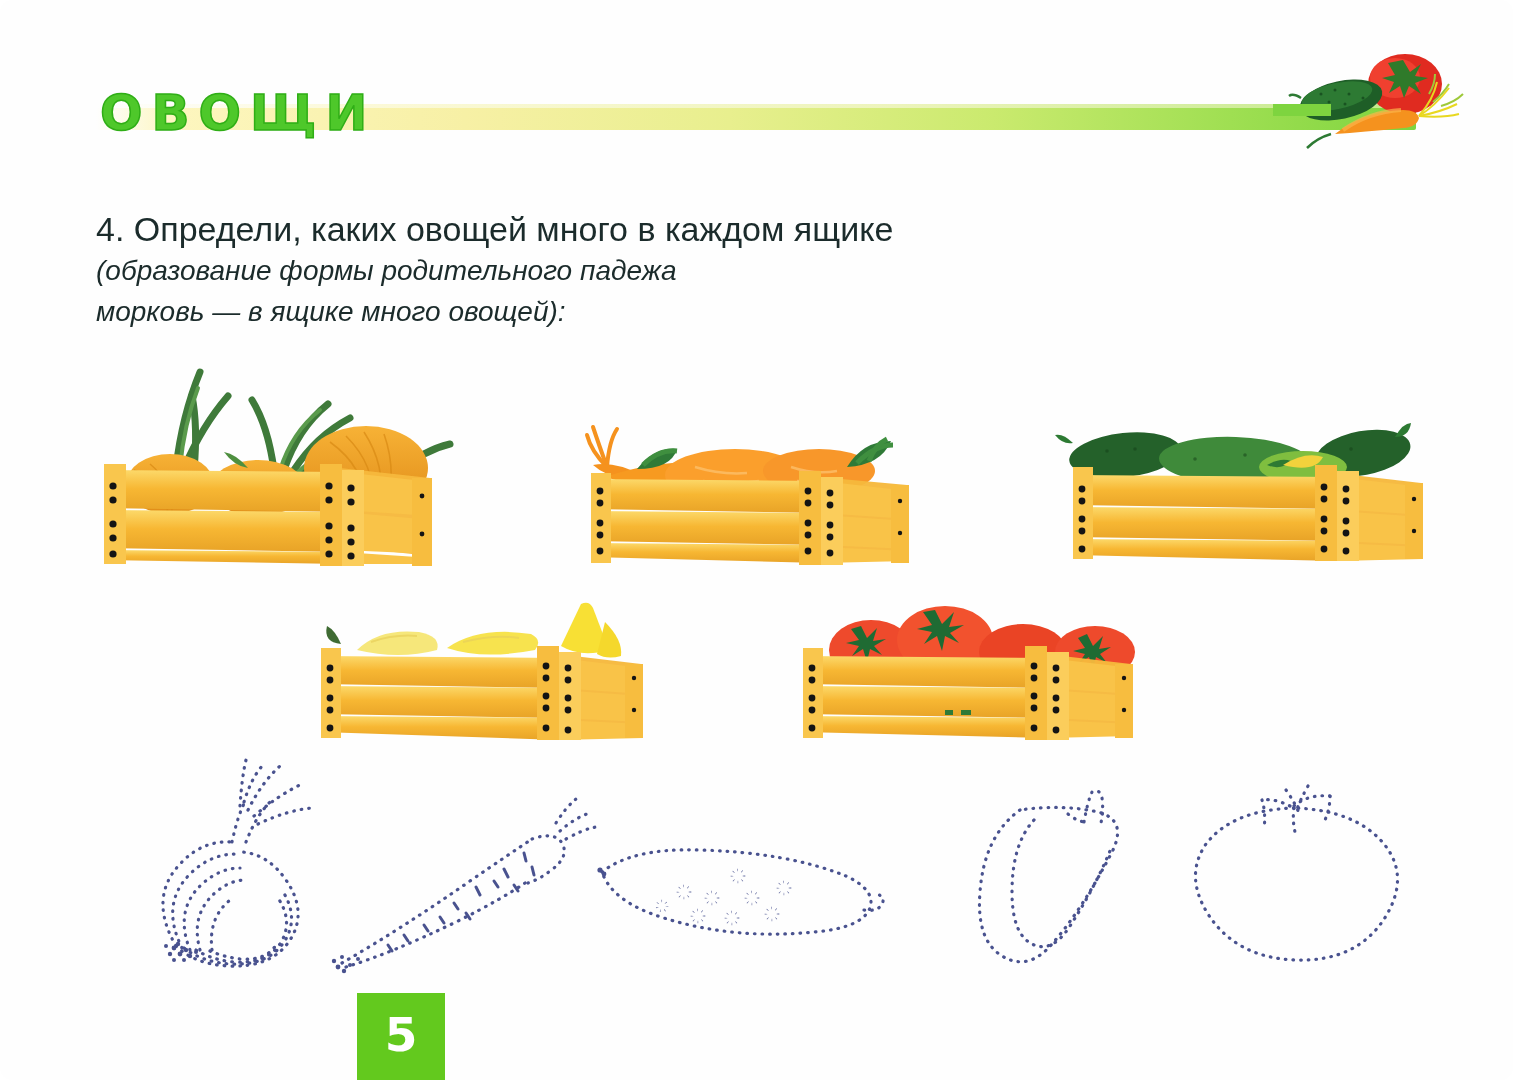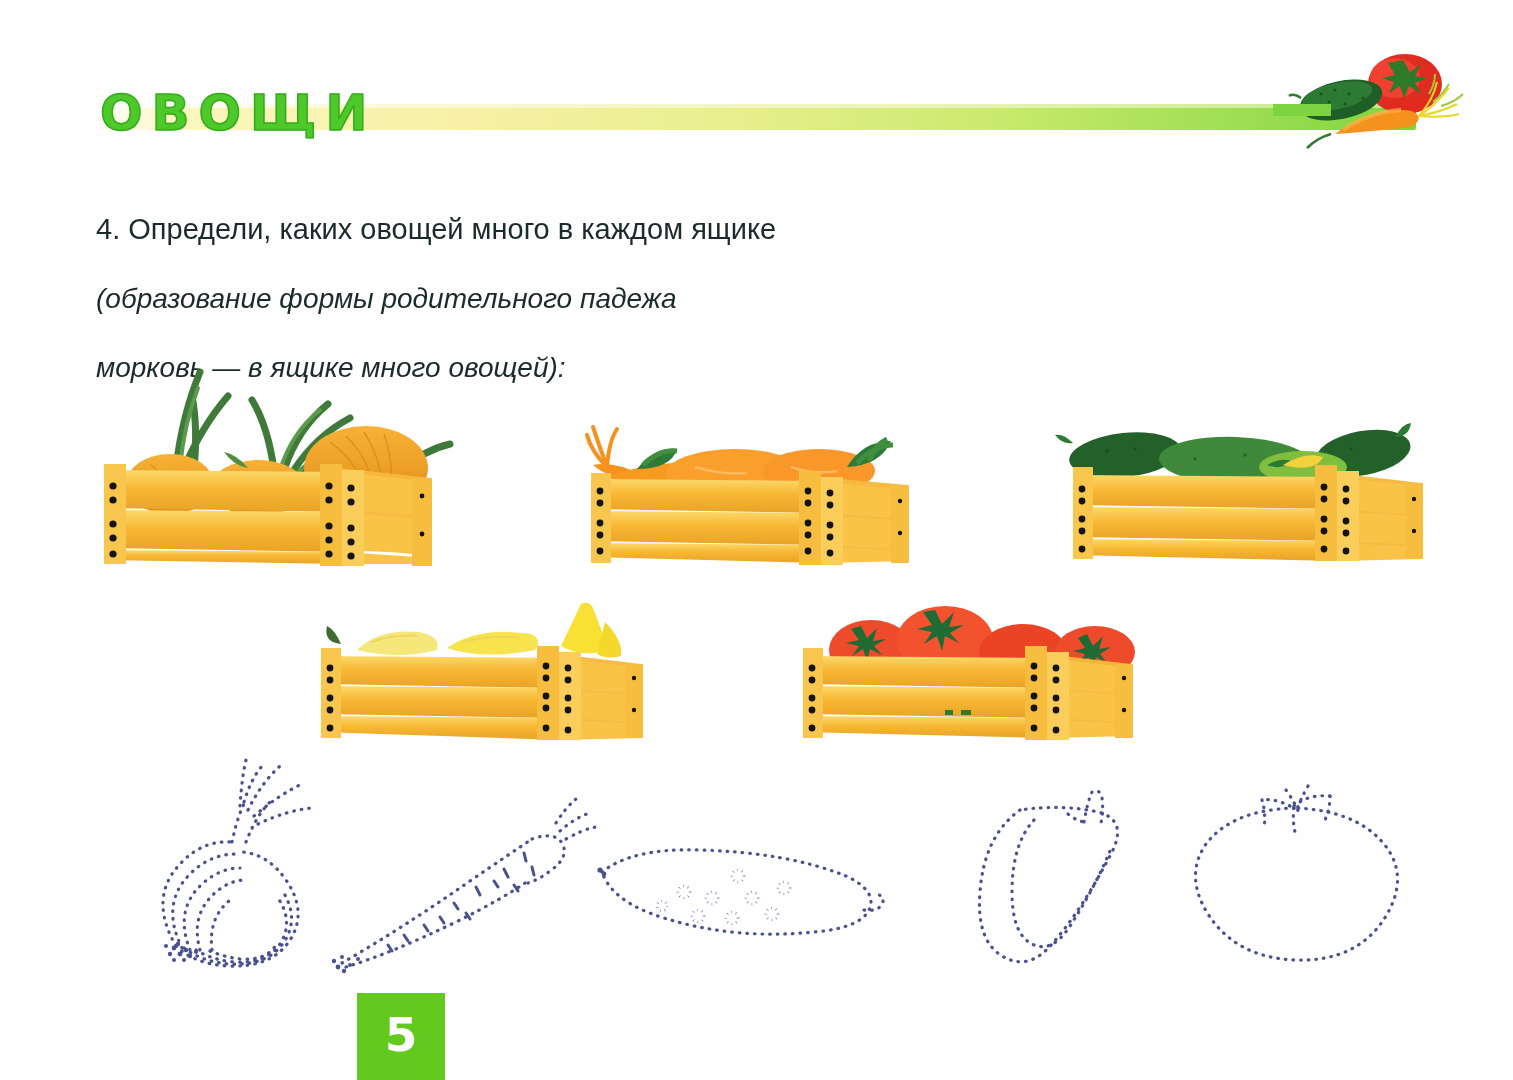--- a/index.html
+++ b/index.html
@@ -38,22 +38,22 @@
     -webkit-text-stroke:1.5px #2fae16;
     text-transform:uppercase;
     font-family:"DejaVu Sans", sans-serif;
     line-height:1;
     white-space:nowrap;
   }
   .hdr-veg{position:absolute;right:20px;top:-18px;width:210px;height:115px;}
 
   
   .task{position:absolute;left:96px;top:208px;width:900px;color:#1b2b2b;}
-  .task .l1{font-size:29px;line-height:42px;white-space:nowrap;}
-  .task .l2{font-size:28px;line-height:41px;font-style:italic;white-space:nowrap;margin-top:28px;}
+  .task .l1{font-size:34px;line-height:42px;white-space:nowrap;}
+  .task .l2{font-size:28px;line-height:41px;font-style:italic;white-space:nowrap;}
 
   
   .crate{position:absolute;}
 
   
   .outline{position:absolute;}
 
   
   .pagenum{
     position:absolute;left:357px;top:993px;width:88px;height:87px;

